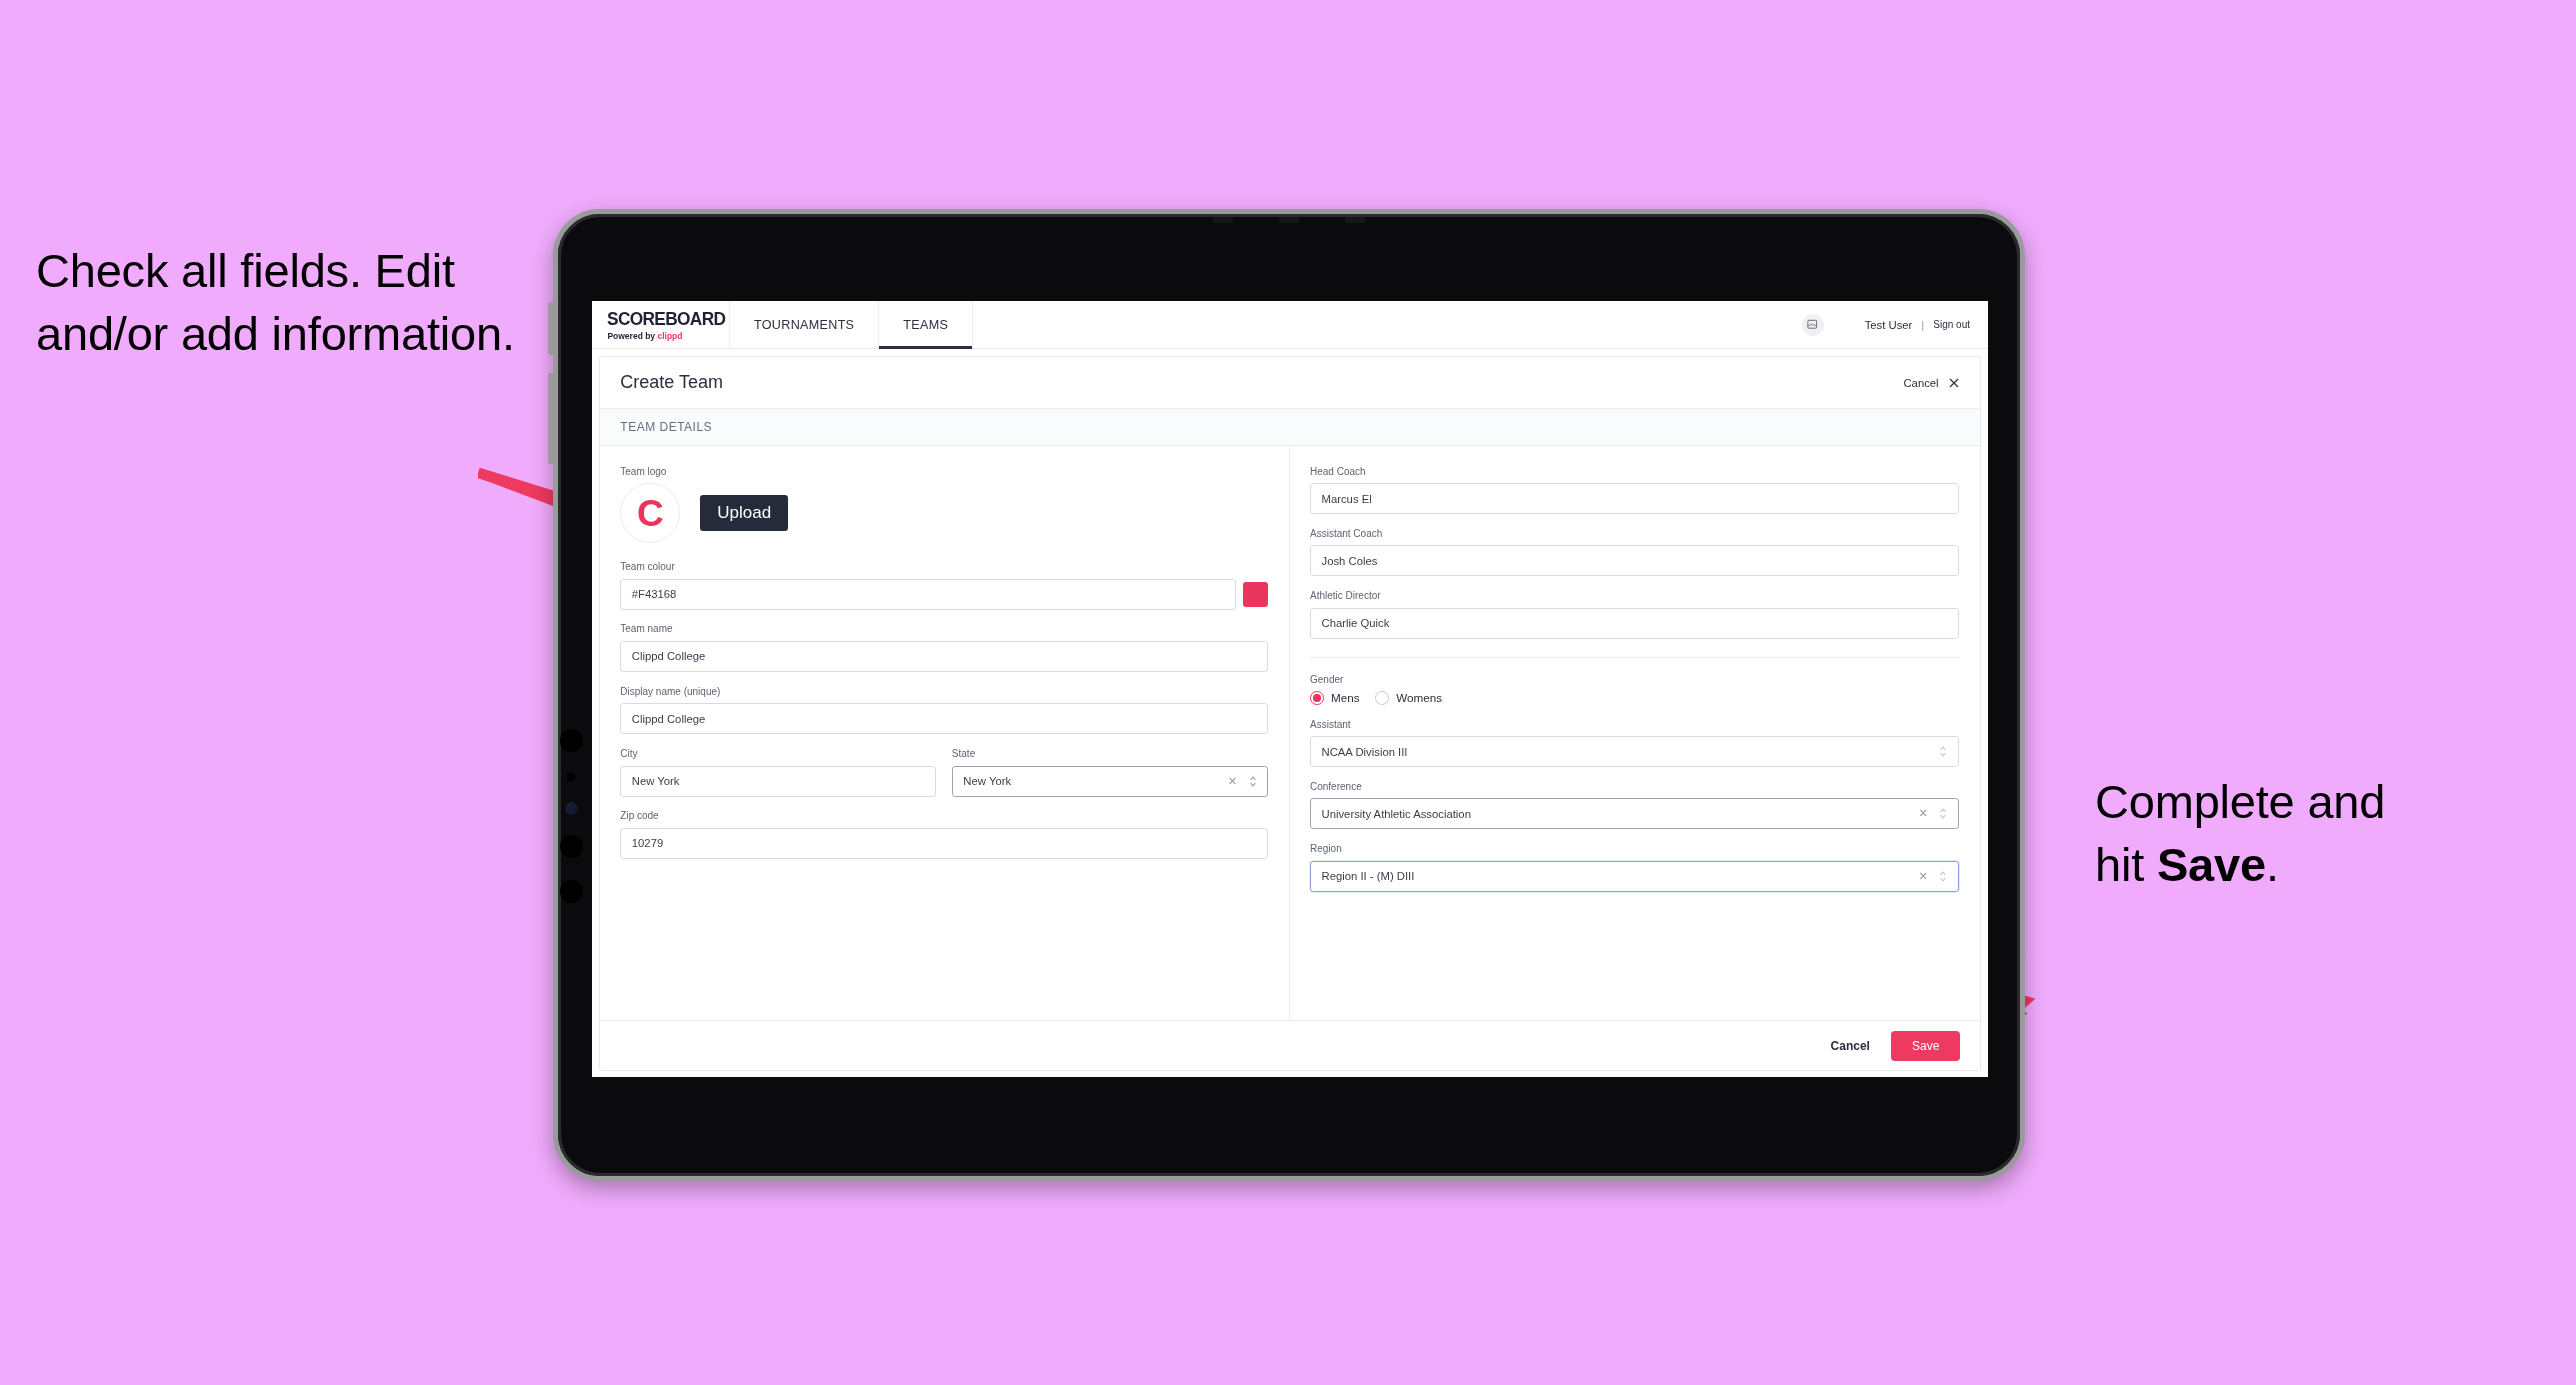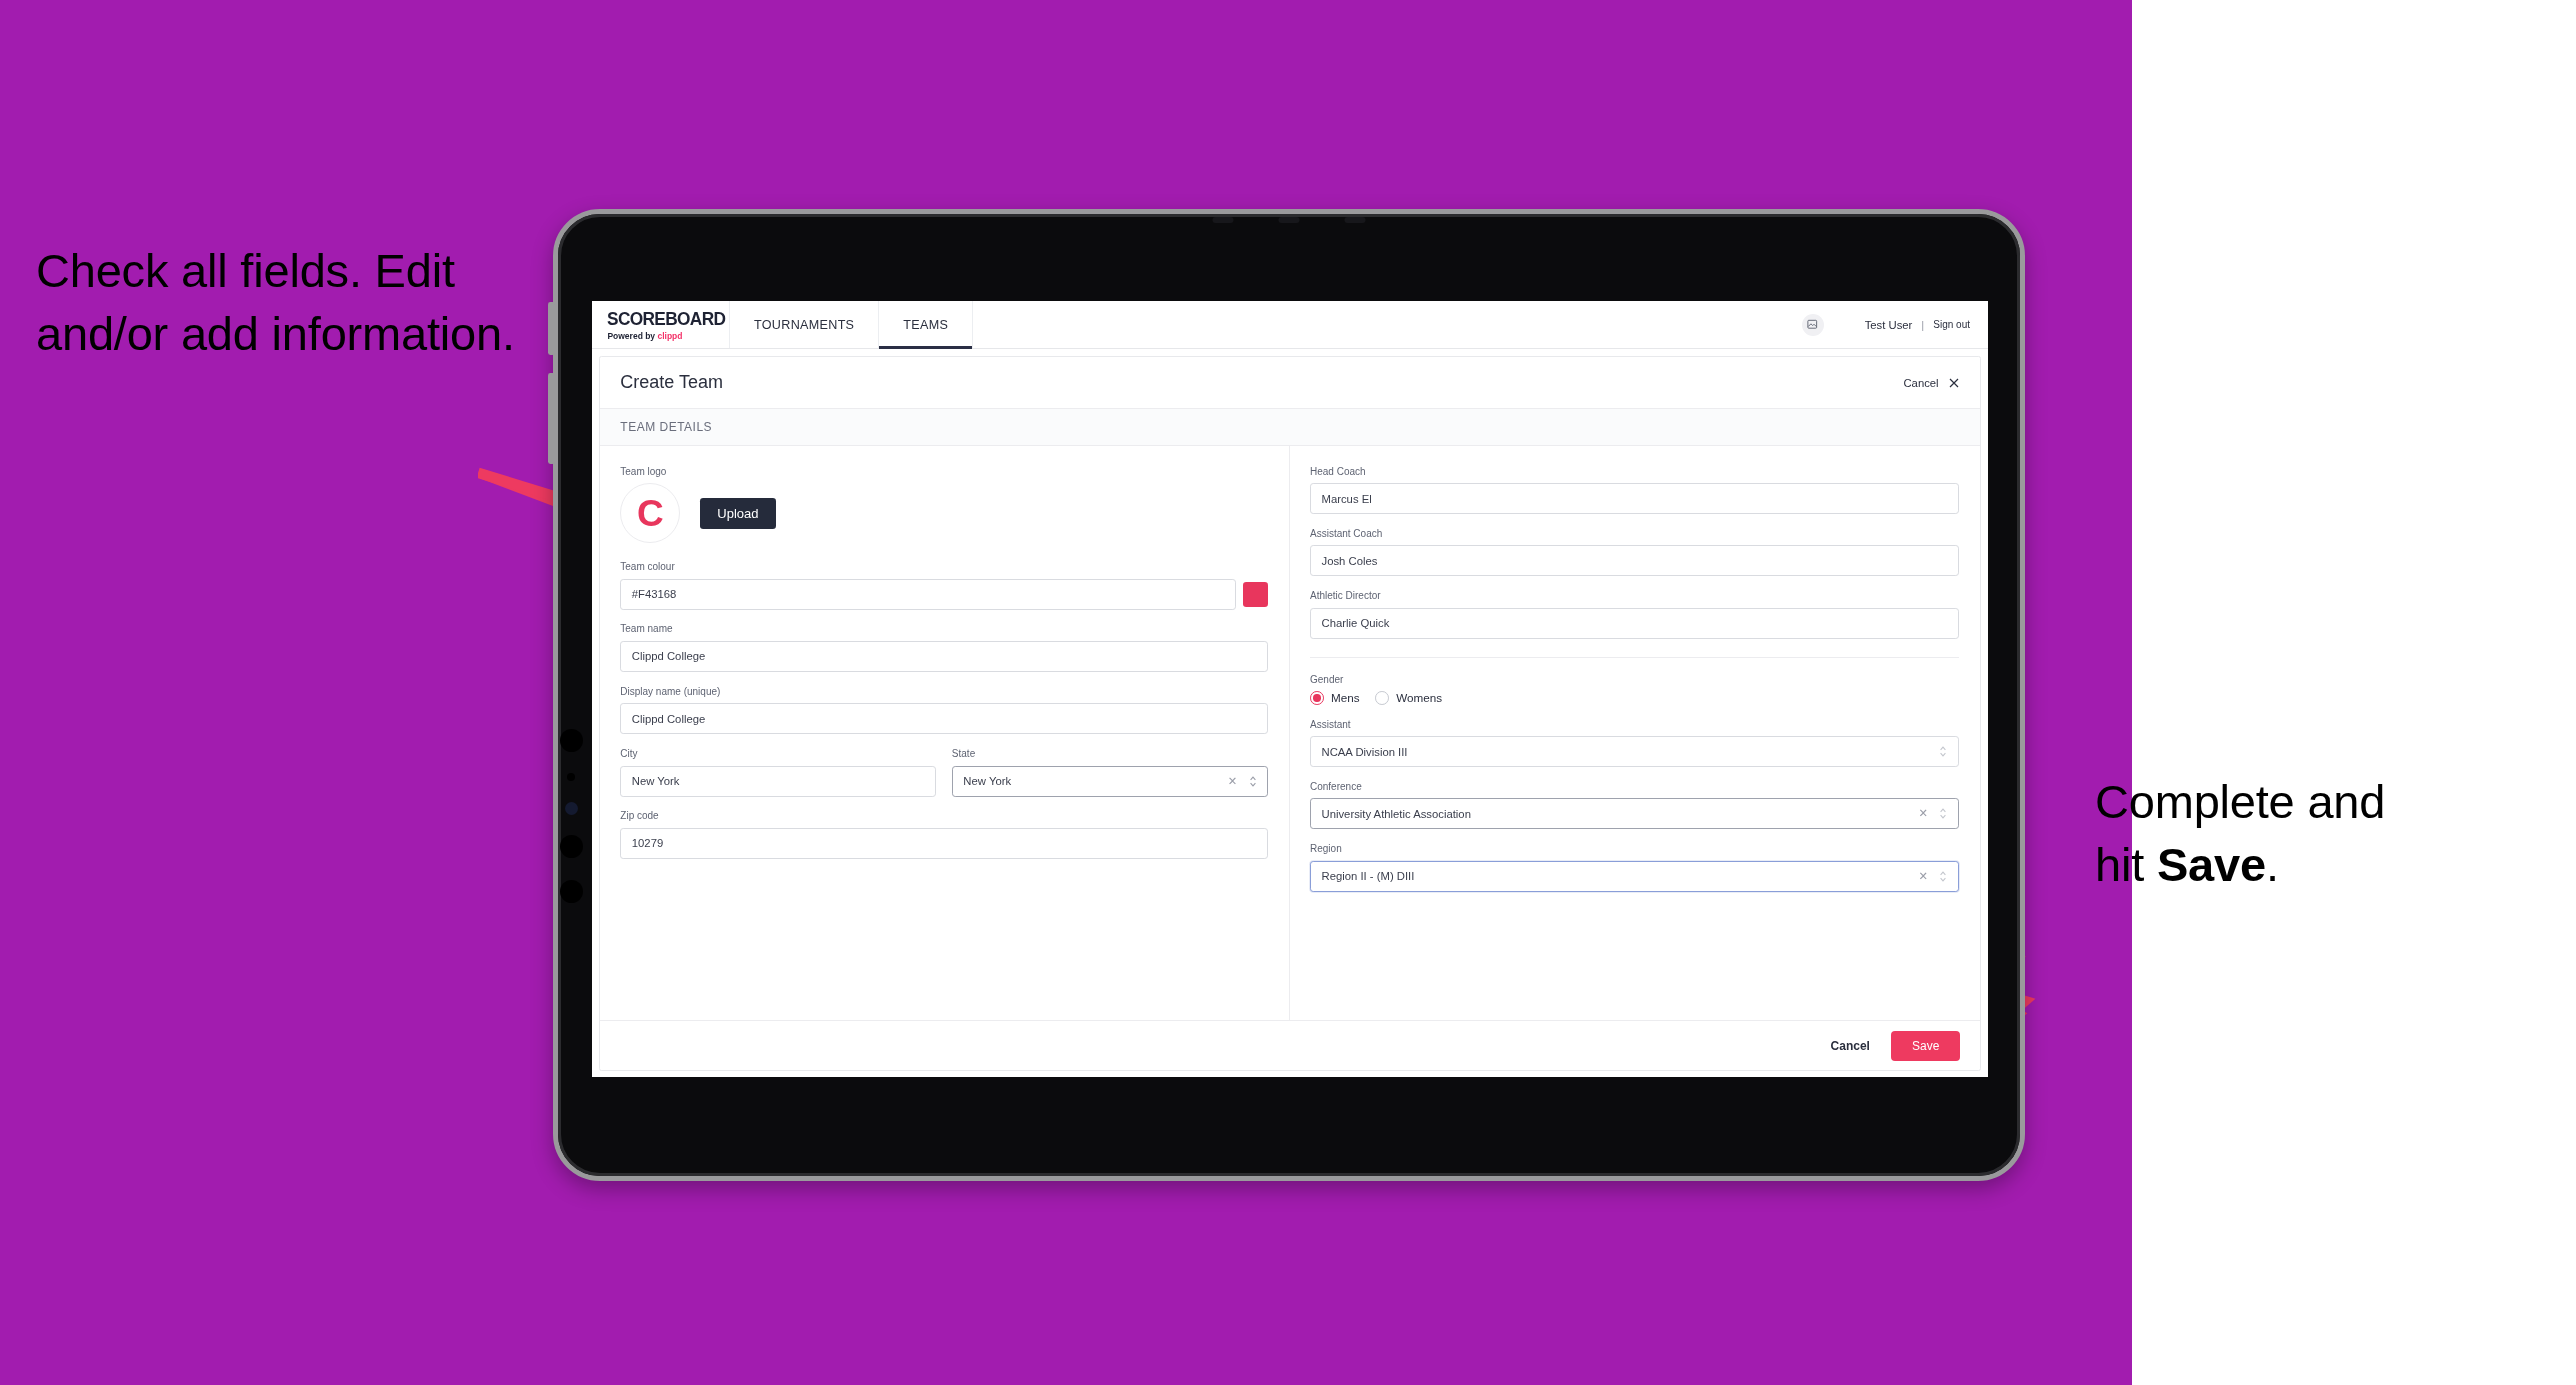--- a/index.html
+++ b/index.html
@@ -1,19 +1,19 @@
 <!DOCTYPE html>
 <html style="font-size:13px"><head>
 <meta charset="utf-8">
 <style>
   * { margin:0; padding:0; box-sizing:border-box; }
   html,body{ width:2576px; height:1386px; background:#ffffff;
     font-family:"Liberation Sans", sans-serif; overflow:hidden; }
 
-  .stage{ position:relative; width:2132px; height:1386px; background:#a21caf; }
+  .stage{ position:relative; width:2576px; height:1386px; background:#f0abfc; }
 
   
   .annot{ position:absolute; color:#000; font-size:47px; line-height:1.34;
           letter-spacing:-0.2px; }
   .annot-left{ left:36px; top:240px; width:502px; }
   .annot-right{ left:2095px; top:771px; width:454px; }
   .annot b{ font-weight:bold; }
 
   .arrow{ position:absolute; }
 
@@ -88,21 +88,21 @@
           color:#3a3e4c; width:100%; }
   .field.focus{ border-color:#8a9ed8; box-shadow:0 0 0 0.8px rgba(138,158,216,.25); }
   .field.strong{ border-color:#9ea2ad; }
   .gap{ height:13.8px; }
 
   .logo-row{ display:flex; align-items:center; gap:20px; margin-bottom:18px; }
   .logo-circle{ width:60px; height:60px; border-radius:50%; border:0.8px solid #ececef;
                 display:flex; align-items:center; justify-content:center; background:#fff; }
   .logo-c{ font-size:37px; font-weight:bold; color:#E8365D; line-height:1;
            font-family:"Liberation Sans", sans-serif; }
-  .upload-btn{ background:#252b3b; color:#fff; font-size:13px; border:none;
+  .upload-btn{ background:#252b3b; color:#fff; font-size:17px; border:none;
                border-radius:3.2px; padding:8px 17px; cursor:pointer; }
 
   .colour-row{ display:flex; align-items:center; gap:7.3px; }
   .swatch{ width:25px; height:25px; border-radius:3.2px; background:#E8365D;
            flex:0 0 auto; cursor:pointer; }
 
   .two{ display:flex; gap:15.4px; }
   .two > div{ flex:1; }
 
   .sel-ico{ margin-left:auto; display:flex; align-items:center; gap:11.3px; color:#9a9da8; }

